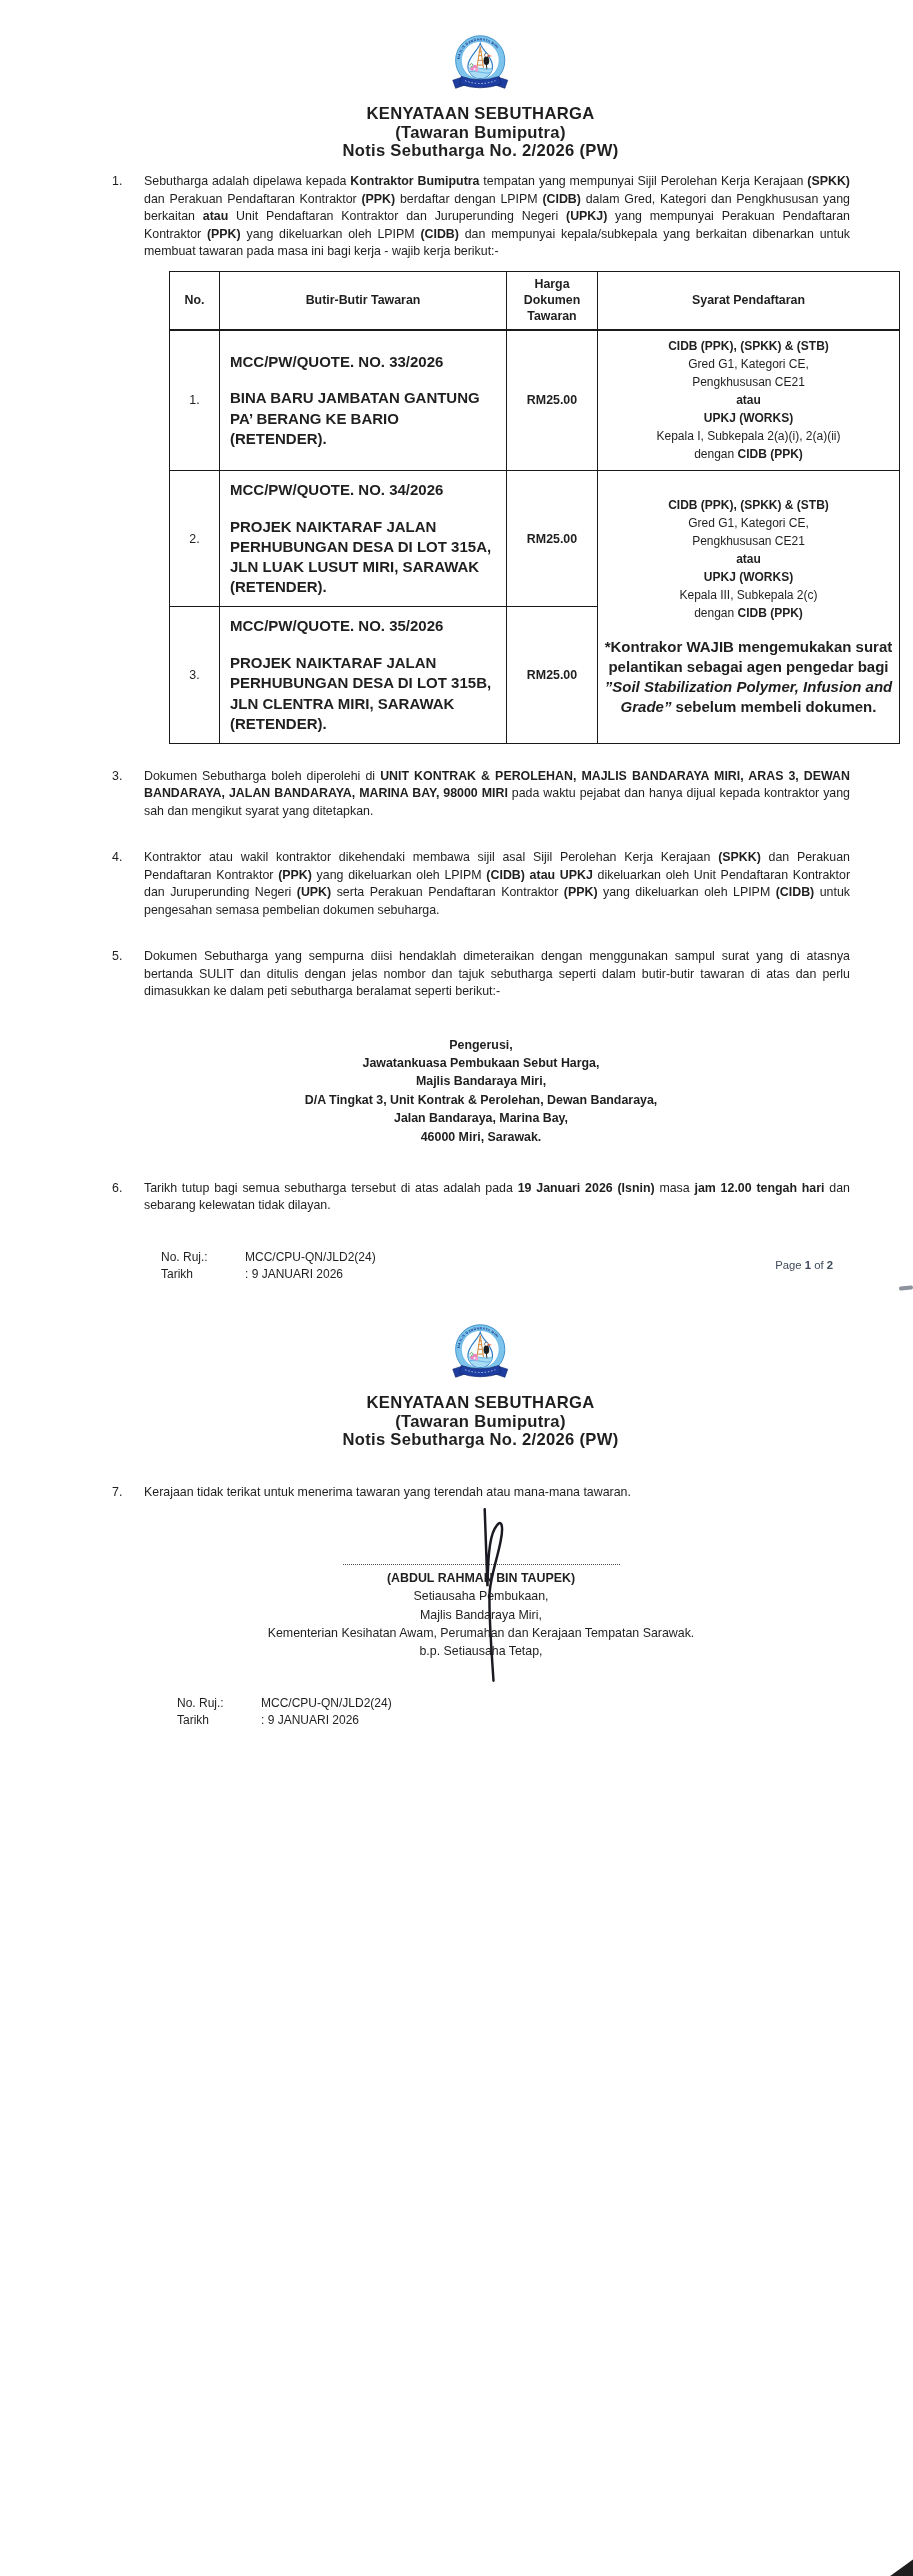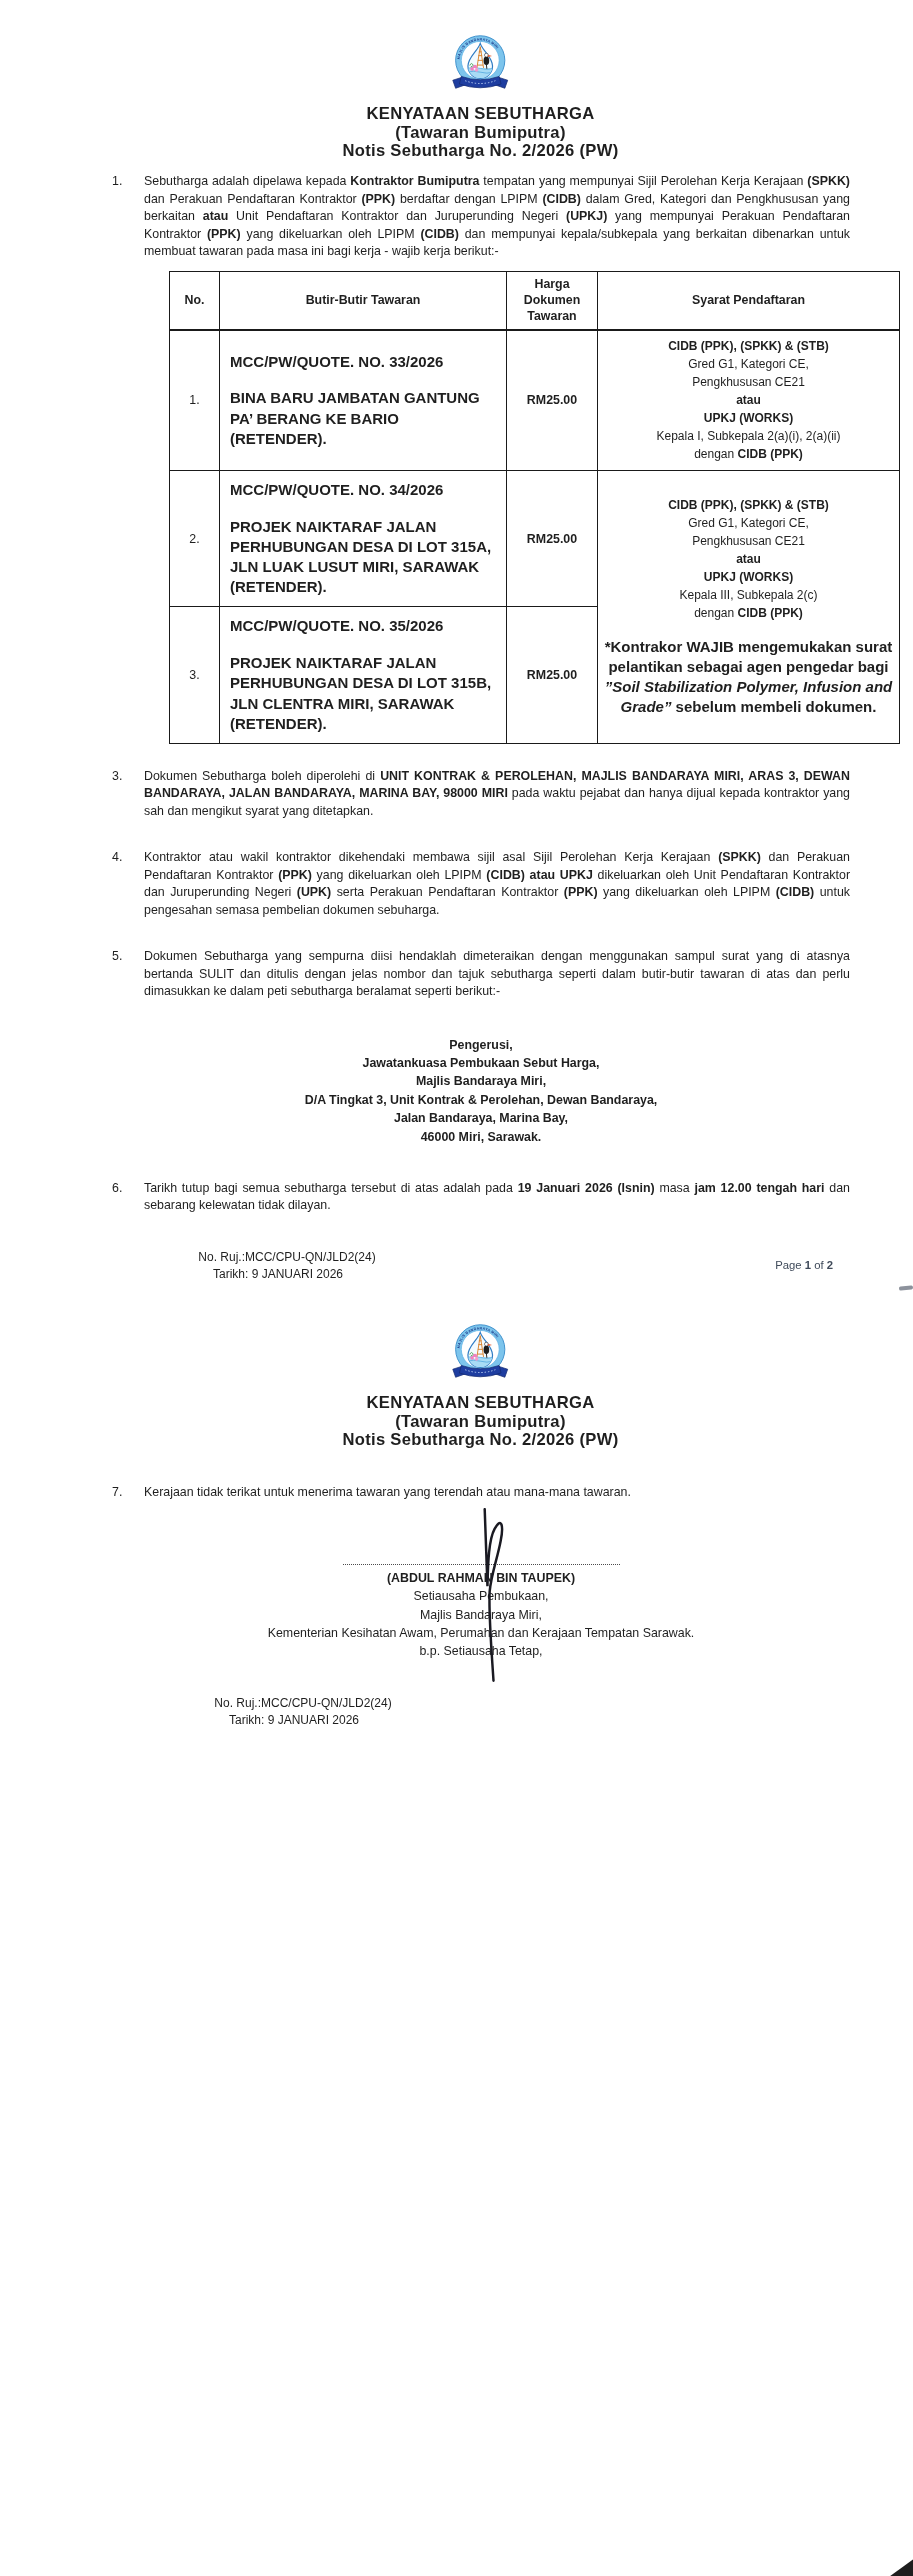--- a/index.html
+++ b/index.html
@@ -55,21 +55,21 @@
   .mt-p3 { margin-top: 24px; }
   .mt-p4 { margin-top: 29px; }
   .mt-p5 { margin-top: 29px; }
   .mt-p6 { margin-top: 34px; }
 
   .address { margin-top: 35px; text-align: center; font-weight: bold; font-size: 12.4px; line-height: 1.48; }
 
   .refblock { margin-top: 34px; font-size: 12px; line-height: 1.4; padding-left: 49px; }
   #page2 .refblock { padding-left: 65px; margin-top: 35px; }
   .refrow { display: flex; }
-  .reflabel { width: 84px; text-align: right; }
+  .reflabel { width: 84px; }
 
   .pagemarker { position: absolute; right: 81px; font-size: 11.3px; color: #3f4a5a; }
   #marker1 { top: 1259px; }
   #marker2 { top: 1238px; margin-top: 36px; }
 
   .mt-p7 { margin-top: 35px; }
 
   .sigblock { position: relative; margin-top: 62px; text-align: center; font-size: 12.4px; line-height: 1.47; }
   .dotline { width: 277px; margin: 0 auto 4.4px auto; height: 0; border-top: 1.7px dotted #4c4c4c; }
   .sigblock .tline:first-of-type { font-weight: normal; }

